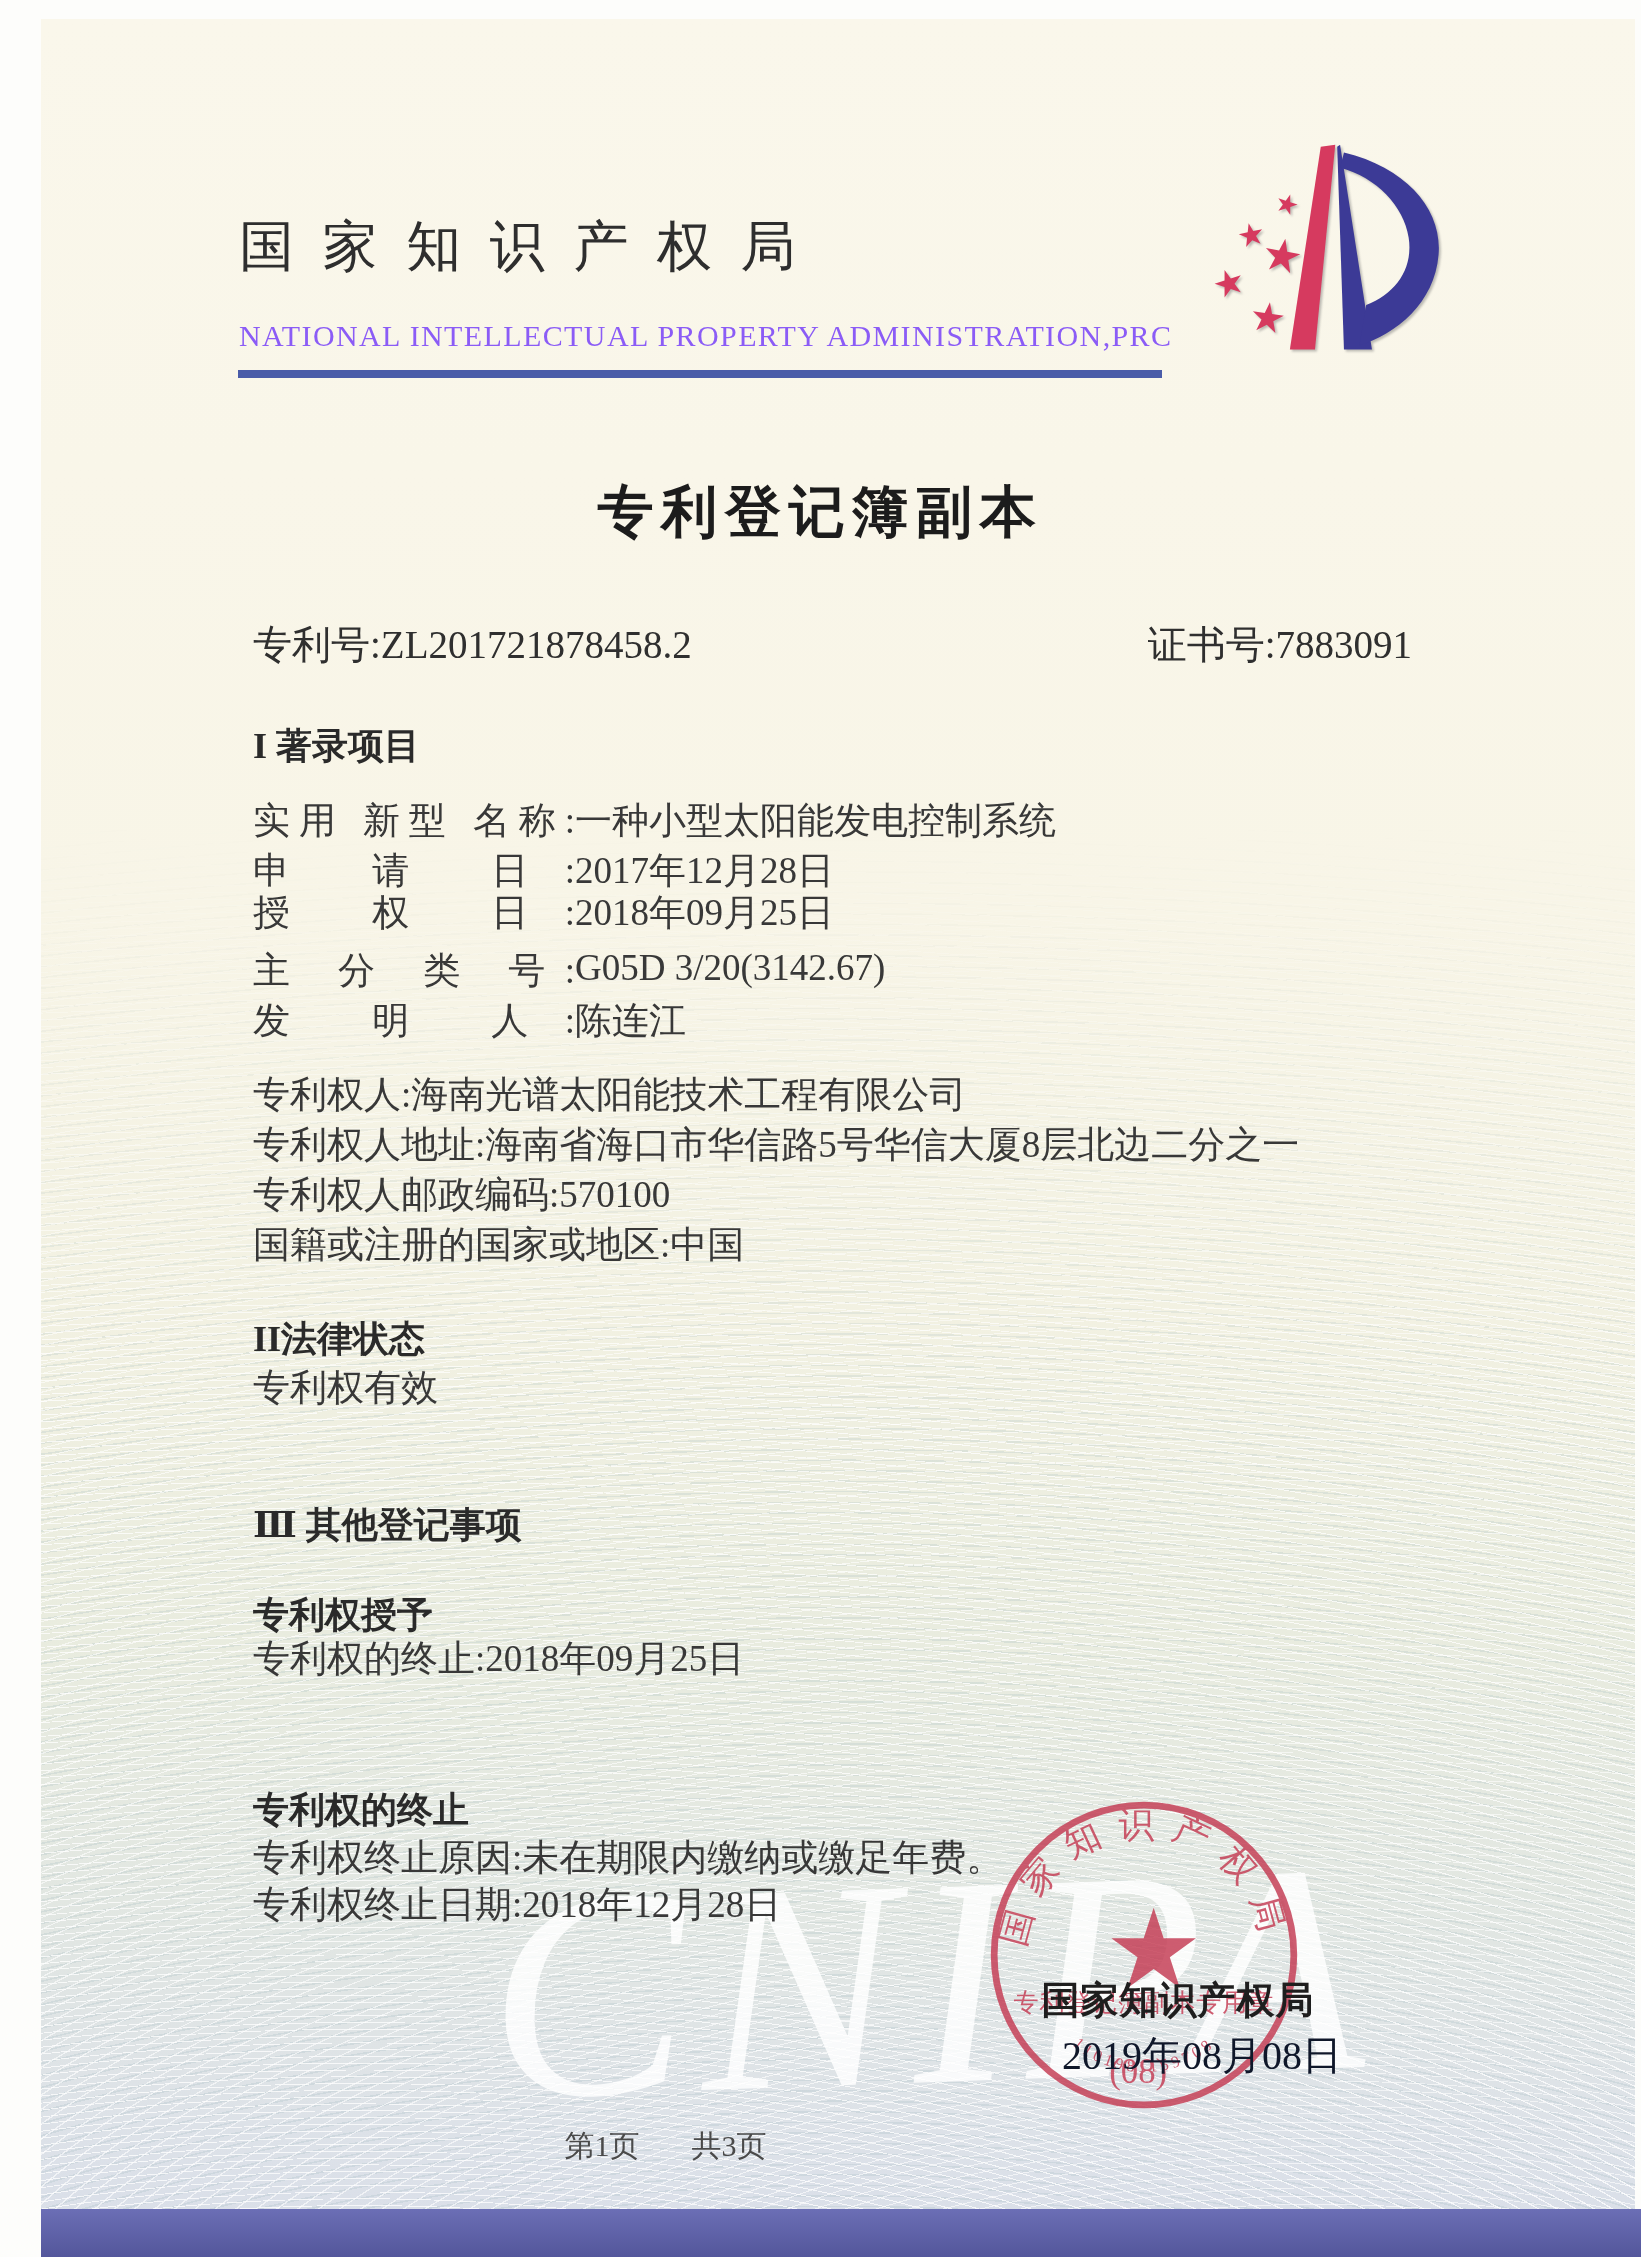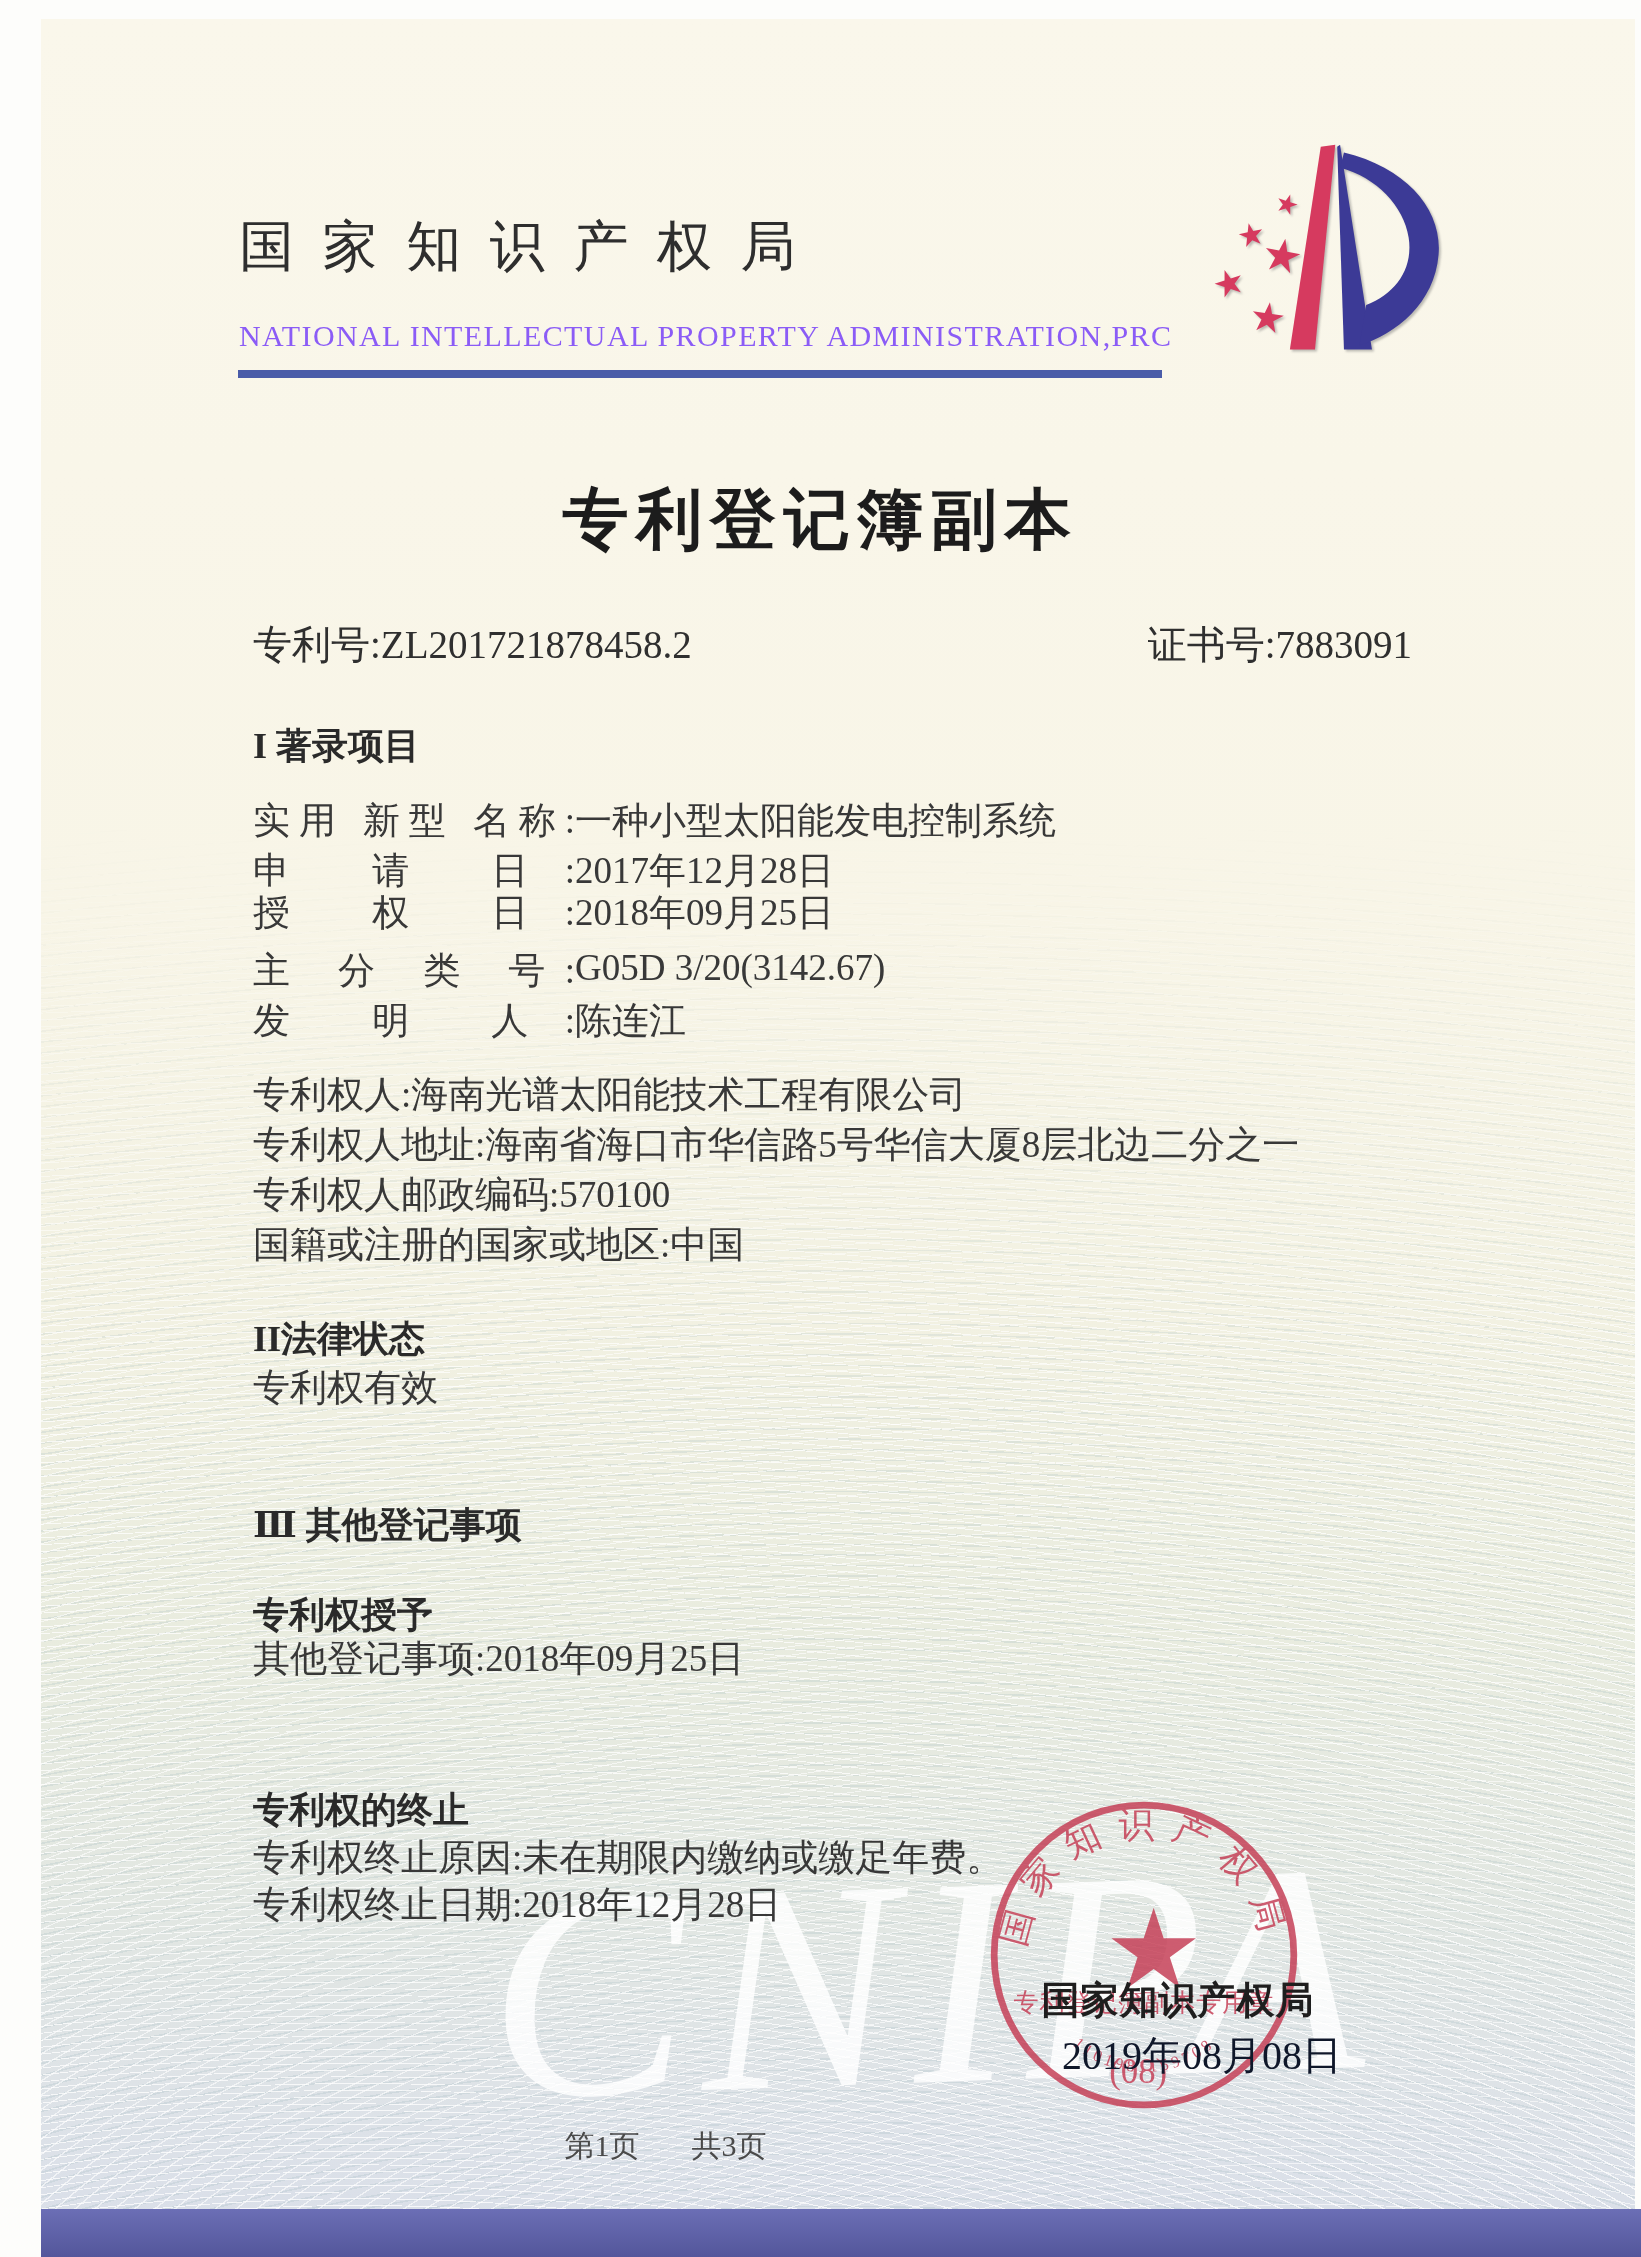--- a/index.html
+++ b/index.html
@@ -16,21 +16,21 @@
          mask-image:linear-gradient(180deg,transparent 0,transparent 36%,rgba(0,0,0,.5) 48%,#000 62%,#000 100%);}
   .band{position:absolute;left:41px;right:0;bottom:0;height:48px;
         background:linear-gradient(180deg,#6b6eb5,#53569b);}
   .watermark{position:absolute;left:488px;top:1833px;font-style:italic;font-size:297px;line-height:1;
              color:rgba(255,255,255,.82);letter-spacing:13.5px;transform:rotate(-2deg);pointer-events:none;}
   .org-cn{position:absolute;left:239px;top:210px;font-size:55px;letter-spacing:.52em;color:#2e2e2e;white-space:nowrap;}
   .org-en{position:absolute;left:239px;top:319px;font-size:30px;font-weight:normal;letter-spacing:1.4px;color:#8b5cf6;white-space:nowrap;}
   .rule{position:absolute;left:238px;top:370px;width:924px;height:7.7px;background:#4a5ca8;}
   .logo{position:absolute;left:1197px;top:108px;}
   .doc-title{position:absolute;left:0;top:475px;width:1641px;text-align:center;
-             font-size:66px;font-weight:bold;letter-spacing:7.7px;color:#1c1c1c;}
+             font-size:56px;font-weight:bold;letter-spacing:7.7px;color:#1c1c1c;}
   .meta{position:absolute;left:253px;top:618px;width:1159px;display:flex;justify-content:space-between;
         font-size:39px;color:#2f2f2f;}
   .h1{position:absolute;left:253px;font-size:36px;font-weight:bold;color:#2a2a2a;white-space:nowrap;}
   .line{position:absolute;left:253px;font-size:37px;color:#383838;white-space:nowrap;}
   .frow{position:absolute;left:253px;font-size:37px;color:#383838;white-space:nowrap;}
   .frow .lbl{display:inline-block;width:322px;text-align-last:justify;vertical-align:top;}
   .frow .val{display:inline-block;}
   .seal-svg{position:absolute;left:970px;top:1781px;}
   .seal-office{position:absolute;left:1014px;top:1975px;width:328px;text-align:center;
                font-size:38px;font-weight:bold;color:#1e1e1e;letter-spacing:1px;}
@@ -100,21 +100,21 @@
   <div class="line" style="top:1070px">专利权人:海南光谱太阳能技术工程有限公司</div>
   <div class="line" style="top:1120px">专利权人地址:海南省海口市华信路5号华信大厦8层北边二分之一</div>
   <div class="line" style="top:1170px">专利权人邮政编码:570100</div>
   <div class="line" style="top:1220px">国籍或注册的国家或地区:中国</div>
 
   <div class="h1" style="top:1315px">II法律状态</div>
   <div class="line" style="top:1363px">专利权有效</div>
 
   <div class="h1" style="top:1501px">Ⅲ 其他登记事项</div>
   <div class="h1" style="top:1591px">专利权授予</div>
-  <div class="line" style="top:1634px">其他登记事项:2018年09月25日</div>
+  <div class="line" style="top:1634px">专利权的终止:2018年09月25日</div>
 
   <div class="h1" style="top:1786px">专利权的终止</div>
   <div class="line" style="top:1833px">专利权终止原因:未在期限内缴纳或缴足年费。</div>
   <div class="line" style="top:1880px">专利权终止日期:2018年12月28日</div>
 
   <svg class="seal-svg" width="348" height="348" viewBox="0 0 360 360">
     <defs>
       <path id="sealTopArc" d="M 94,266 A 122,122 0 1 1 266,266" fill="none"></path>
       <path id="sealBottomArc" d="M 86,250 A 112,112 0 0 0 274,250" fill="none"></path>
       <path id="star2" d="M0,-1 L0.2245,-0.309 L0.951,-0.309 L0.3633,0.118 L0.5878,0.809 L0,0.382 L-0.5878,0.809 L-0.3633,0.118 L-0.951,-0.309 L-0.2245,-0.309 Z"></path>

